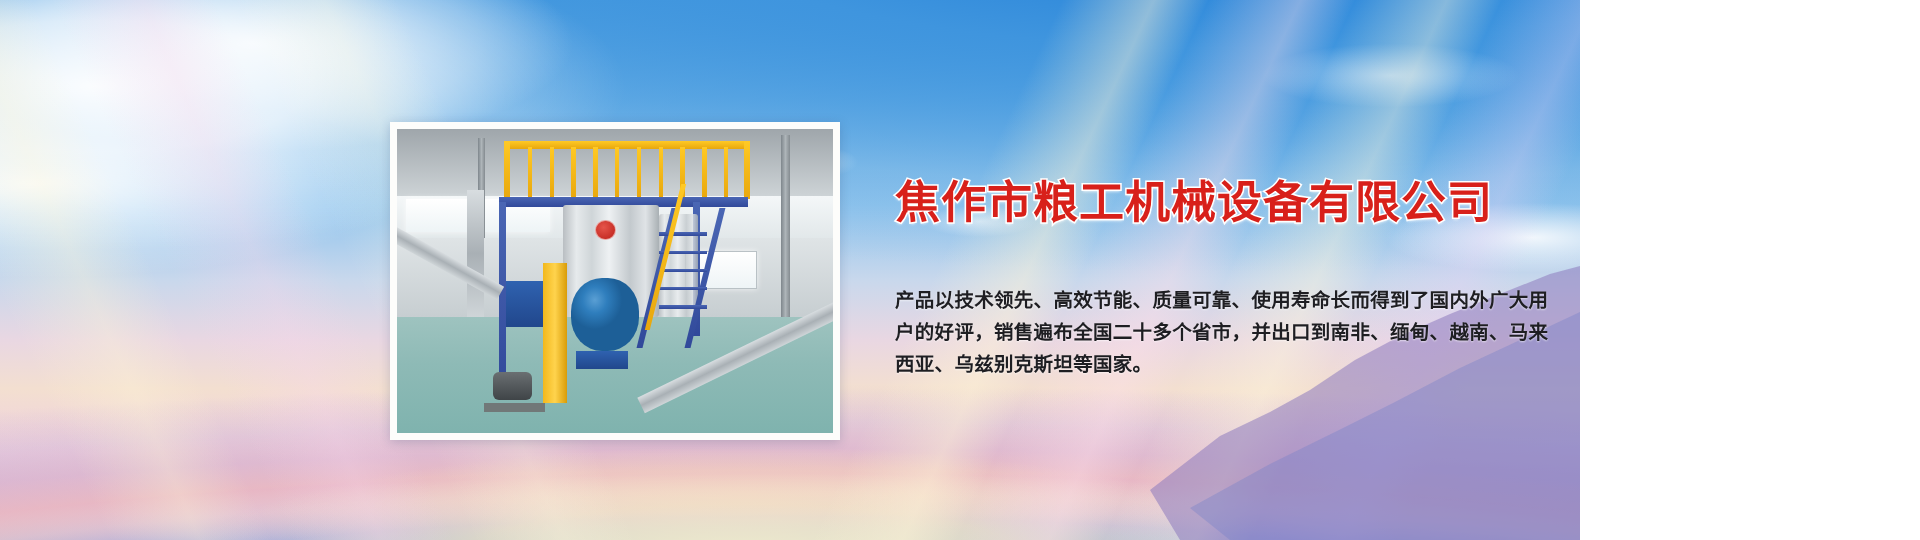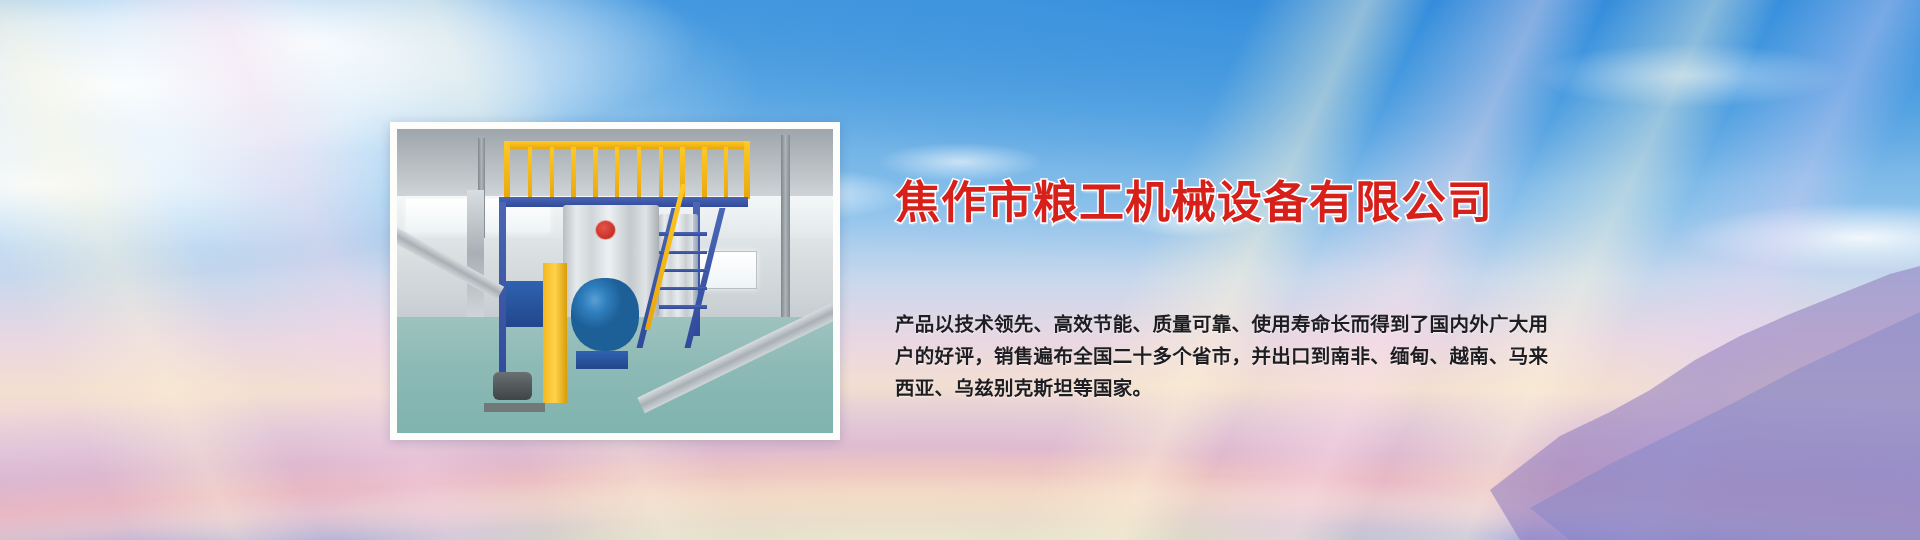--- a/index.html
+++ b/index.html
@@ -3,24 +3,24 @@
 <meta charset="utf-8">
 <title>Banner</title>
 <style>
   html, body {
     margin: 0;
     padding: 0;
     background: #ffffff;
   }
   #banner {
     position: relative;
-    width: 1920px;
+    width: 1580px;
     height: 540px;
     overflow: hidden;
-    font-family: Liberation Mono, monospace;
+    font-family: Liberation Sans, sans-serif;
     
     background: linear-gradient(to bottom, #2f8ede 0%, #56a6e6 18%, #8fc4ee 38%, #c9d8ec 52%, #e9d7e2 63%, #f3dfd0 72%, #efd0e0 84%, #c6b6e6 95%, #9fa9e0 100%);
   }
 
   
   .bg-layer { position: absolute; inset: 0; pointer-events: none; }
 
   
   .sky-deep {
     background:
@@ -158,21 +158,21 @@
     box-shadow: 0 1px 4px rgba(10,50,140,0.35);
   }
   #subtitle-text {
     color: #ffffff;
     font-size: 20px;
     letter-spacing: 1.5px;
     white-space: nowrap;
   }
   #desc {
     position: absolute;
-    left: 895px; top: 310px;
+    left: 895px; top: 284px;
     width: 660px;
     color: #1e1e22;
     font-size: 19.5px;
     font-weight: bold;
     line-height: 32px;
     letter-spacing: 0.3px;
     text-shadow: 0 1px 2px rgba(255,255,255,0.6);
   }
 </style>
 </head>

